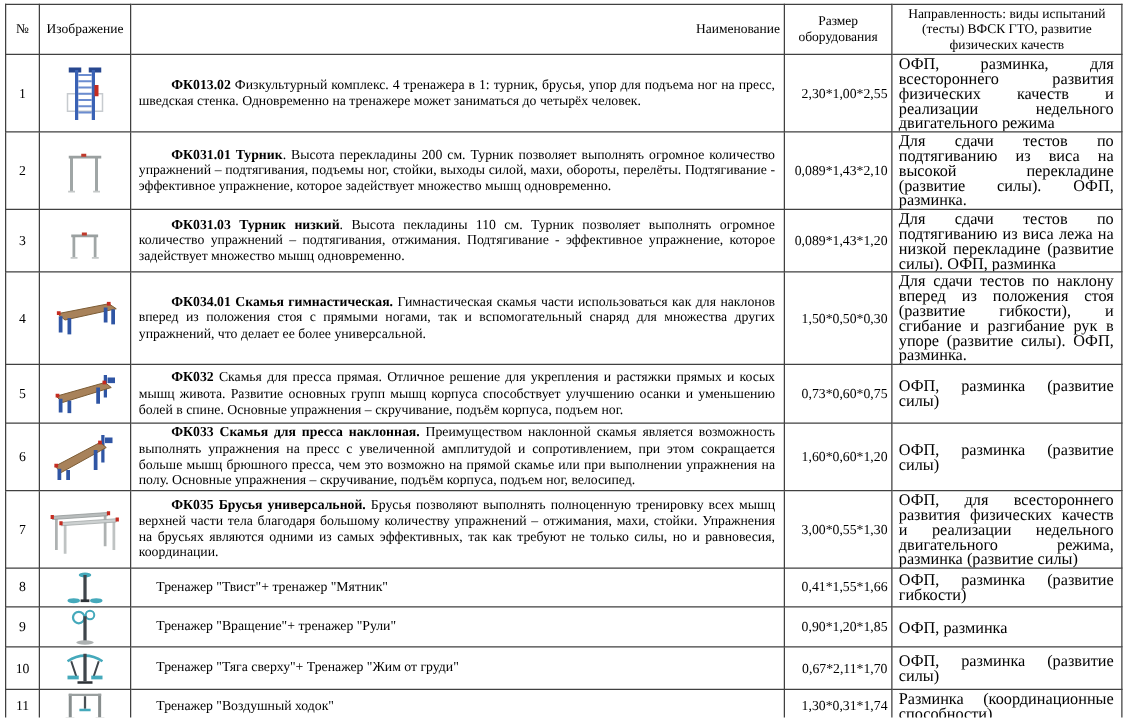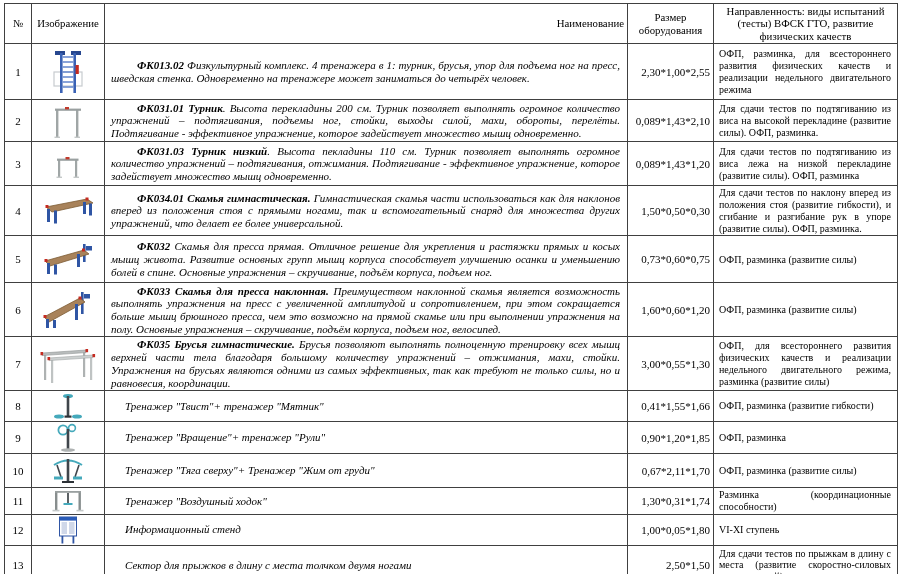--- a/index.html
+++ b/index.html
@@ -4,25 +4,25 @@
 <style>
   html,body{margin:0;padding:0;background:#ffffff;}
   body{width:900px;height:574px;font-family:"Liberation Serif",serif;color:#000;}
   table{border-collapse:collapse;table-layout:fixed;margin:3px 0 0 4px;width:893px;}
   td,th{border:1px solid #404040;vertical-align:middle;padding:0;overflow:hidden;}
   th{font-weight:normal;font-size:10.8px;line-height:12.4px;text-align:center;padding:1px 3px;}
   th.th-name{text-align:right;padding-left:6px;}
   .c-num{text-align:center;font-size:11px;}
   .c-img{text-align:center;vertical-align:middle;}
   .c-img svg{display:inline-block;vertical-align:middle;}
-  .c-name{font-size:11px;line-height:12.7px;text-align:justify;padding:1px 7px 1px 6px;text-indent:26px;font-style:italic;}
+  .c-name{font-size:11px;line-height:12.7px;text-align:justify;padding:1px 7px 1px 6px;text-indent:26px;}
   .c-name.plain{text-align:left;text-indent:0;padding-left:20px;}
   .nb{font-weight:bold;}
   .c-size{text-align:right;font-size:11px;padding:0 3px;}
-  .c-dir{font-size:10px;line-height:11.8px;text-align:justify;padding:1px 6px 1px 5px;vertical-align:middle;}
+  .c-dir{font-size:13px;line-height:11.8px;text-align:justify;padding:1px 6px 1px 5px;vertical-align:middle;}
   tr.hdr{height:36px;} tr.h1{height:56px;} tr.h2{height:42px;} tr.h3{height:44px;}
   tr.h4{height:46px;} tr.h5{height:47px;} tr.h6{height:54px;} tr.h7{height:50px;}
   tr.h8{height:31px;} tr.h9{height:32px;} tr.h10{height:34px;} tr.h11{height:26px;}
   tr.h12{height:31px;} tr.h13{height:40px;}
 </style>
 </head>
 <body>
 
 <table>
   <colgroup>
@@ -166,21 +166,21 @@
         <rect x="14" y="16" width="2.2" height="24" fill="#bfc3c3"></rect>
               <rect x="53" y="13" width="2.2" height="24" fill="#bfc3c3"></rect>
         <polygon points="5,10 49,7 49,9.6 5,12.6" fill="#b9bdbd" stroke="#8f9494" stroke-width="0.6"></polygon>
         <polygon points="12,15 56,12 56,14.6 12,17.6" fill="#cdd1d1" stroke="#9fa4a4" stroke-width="0.6"></polygon>
         <rect x="3.5" y="9" width="2.6" height="3.2" fill="#c52b20"></rect>
               <rect x="48.5" y="6" width="2.6" height="3.2" fill="#c52b20"></rect>
         <rect x="10.5" y="14" width="2.6" height="3.2" fill="#c52b20"></rect>
               <rect x="55.5" y="11" width="2.6" height="3.2" fill="#c52b20"></rect>
       </svg></span>
     </td>
-    <td class="c-name"><span class="nb">ФК035 Брусья гимнастические.</span><span> Брусья позволяют выполнять полноценную тренировку всех мышц верхней части тела благодаря большому количеству упражнений – отжимания, махи, стойки. Упражнения на брусьях являются одними из самых эффективных, так как требуют не только силы, но и равновесия, координации.</span></td>
+    <td class="c-name"><span class="nb">ФК035 Брусья универсальной.</span><span> Брусья позволяют выполнять полноценную тренировку всех мышц верхней части тела благодаря большому количеству упражнений – отжимания, махи, стойки. Упражнения на брусьях являются одними из самых эффективных, так как требуют не только силы, но и равновесия, координации.</span></td>
     <td class="c-size">3,00*0,55*1,30</td>
     <td class="c-dir">ОФП, для всестороннего развития физических качеств и реализации недельного двигательного режима, разминка (развитие силы)</td>
   </tr>
 
   <tr class="h8">
     <td class="c-num">8</td>
     <td class="c-img">
       <span><svg width="32" height="28" viewBox="0 0 32 28">
         <ellipse cx="16" cy="4" rx="5" ry="2" fill="#45a9bb"></ellipse>
         <rect x="14.7" y="4" width="2.6" height="20" fill="#3f454b"></rect>

